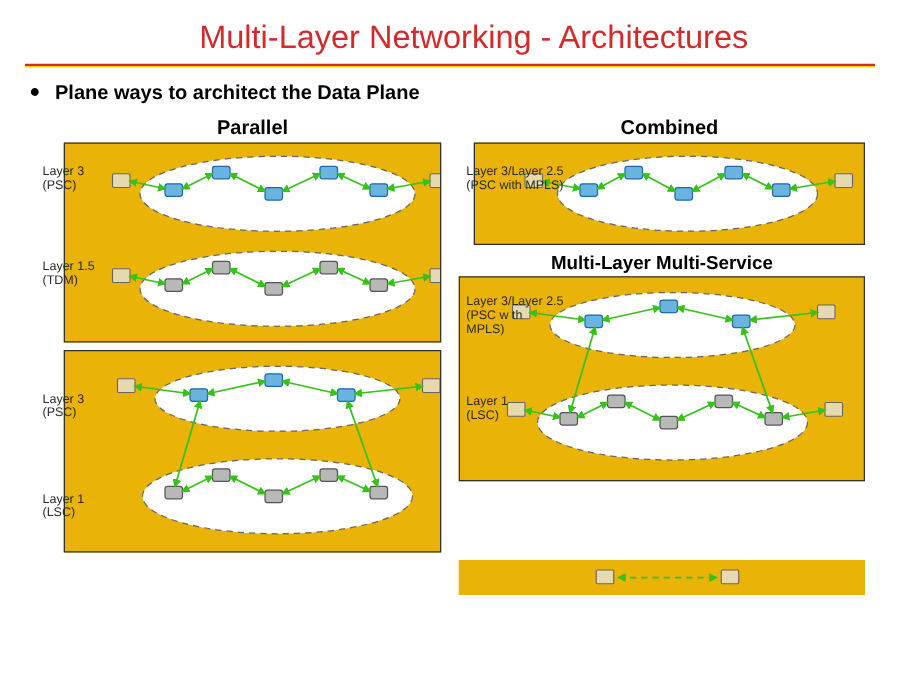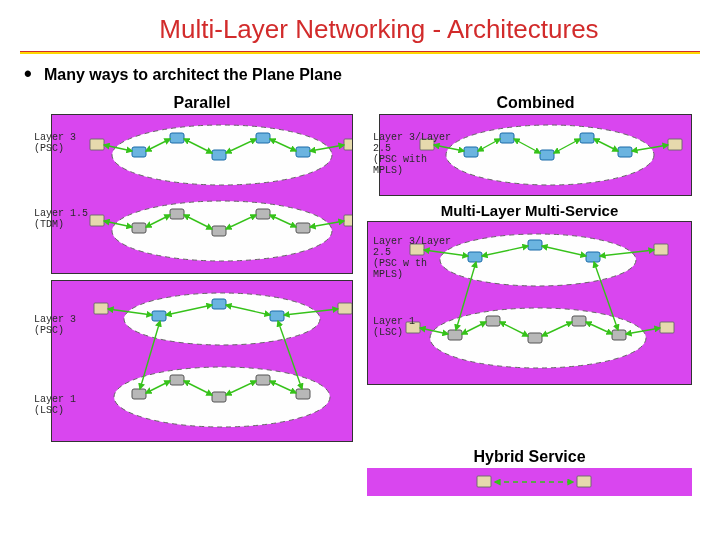--- a/index.html
+++ b/index.html
@@ -51,22 +51,21 @@
     font-size: 16px;
     font-weight: bold;
     text-align: center;
     margin-bottom: 2px;
   }
   .panel-title.sm {
     font-size: 15px;
   }
   .panel .inner {
     border: 1px solid #333;
-    background: #d946ef;
-    font-family: Liberation Mono, monospace;
+    background: #eab308;
   }
   .cloud-row {
     position: relative;
     height: 64px;
   }
   .cloud-row .label {
     font-size: 10px;
     position: absolute;
     left: 6px;
     top: 18px;
@@ -106,21 +105,21 @@
   #p-multilayer .inner { height: 160px; }
   #p-hybrid .inner { height: 28px; border:none; }
   .panels .leftcol { grid-column: 1; padding-left: 23px; }
   .panels .rightcol { grid-column: 2; }
 </style>
 </head>
 <body>
 
 <div class="title">Multi-Layer Networking - Architectures</div>
 <div class="rule"></div>
-<div class="bullet-line">Many ways to architect the Plane Plane</div>
+<div class="bullet-line">Plane ways to architect the Data Plane</div>
 
 <svg width="0" height="0" style="position:absolute">
   <defs>
     <marker id="arrh" viewBox="0 0 10 10" refX="8" refY="5" markerWidth="5" markerHeight="5" orient="auto">
       <path d="M0,0 L10,5 L0,10 z" fill="#36c21a"></path>
     </marker>
     <marker id="arrh2" viewBox="0 0 10 10" refX="2" refY="5" markerWidth="5" markerHeight="5" orient="auto">
       <path d="M10,0 L0,5 L10,10 z" fill="#36c21a"></path>
     </marker>
   </defs>
@@ -271,21 +270,20 @@
       <div class="cloud-row" style="position:absolute;top:16px;left:0;">
           <div class="label">Layer 3<br>(PSC)</div>
         </div>
       <div class="cloud-row" style="position:absolute;top:96px;left:0;">
           <div class="label">Layer 1<br>(LSC)</div>
         </div>
     </div>
   </div>
 
   <div class="panel rightcol" id="p-hybrid" style="grid-row:4;">
-    <div class="panel-title">Hybrid Service</div>
     <div class="inner hybrid-inner">
       <svg width="100%" height="28">
         <rect class="endpoint" x="110" y="8" width="14" height="11" rx="1"></rect>
         <rect class="endpoint" x="210" y="8" width="14" height="11" rx="1"></rect>
         <line x1="128" y1="14" x2="206" y2="14" stroke="#36c21a" stroke-width="1.4" stroke-dasharray="5 4" marker-start="url(#arrh2)" marker-end="url(#arrh)"></line>
       </svg>
     </div>
   </div>
 
 </div>

